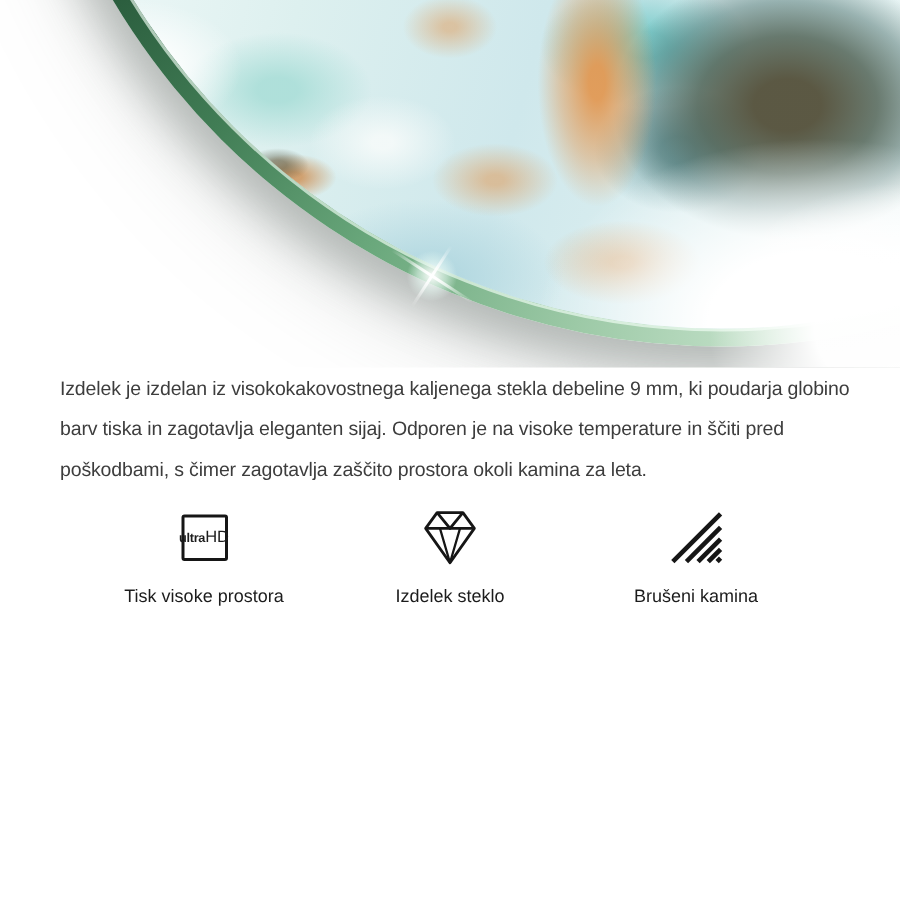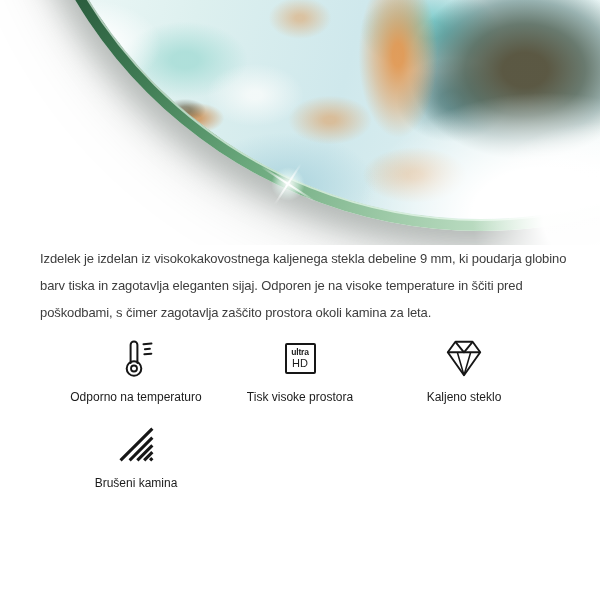--- a/index.html
+++ b/index.html
@@ -58,21 +58,21 @@
   .title{font-family:"Liberation Serif","DejaVu Serif",serif;font-size:27px;line-height:35px;
     color:#1c1c1c;font-weight:400;margin:0;}
   .desc{margin:10px 0 0;width:542px;font-size:13px;line-height:27px;color:#3d3d3d;letter-spacing:-0.1px;}
   
   .features{display:grid;grid-template-columns:repeat(3,1fr);row-gap:15px;
     margin:7px 14px 0;}
   .feature{display:flex;flex-direction:column;align-items:center;}
   .icon-box{height:50px;display:flex;align-items:center;justify-content:center;}
   .feature-label{margin-top:7px;font-size:12px;color:#1c1c1c;text-align:center;line-height:14px;}
   .uhd{width:27px;height:27px;border:2px solid #161616;border-radius:2px;
-    display:flex;flex-direction:column;align-items:center;justify-content:center;}
+    display:flex;flex-direction:row;align-items:center;justify-content:center;}
   .uhd .t1{font-size:8.5px;font-weight:600;line-height:9px;letter-spacing:-0.2px;}
   .uhd .t2{font-size:11px;font-weight:400;line-height:12px;}
   svg.fi{display:block;}
 </style>
 </head>
 <body>
 
 <div class="hero">
   <div class="glass-disc">
     <div class="glass-inner">
@@ -85,35 +85,20 @@
       <div class="ray r1"></div>
       <div class="ray r2"></div>
   </div>
 </div>
 
 <div class="content">
   <p class="desc">Izdelek je izdelan iz visokokakovostnega kaljenega stekla debeline 9 mm, ki poudarja globino barv tiska in zagotavlja eleganten sijaj. Odporen je na visoke temperature in ščiti pred poškodbami, s čimer zagotavlja zaščito prostora okoli kamina za leta.</p>
 
   <div class="features">
 
-    <div class="feature">
-      <div class="icon-box">
-        <svg class="fi" width="44" height="44" viewBox="0 0 44 44" fill="none" stroke="#161616" stroke-width="2" stroke-linecap="round">
-          <circle cx="20" cy="32.5" r="7.3"></circle>
-          <circle cx="20" cy="32.5" r="3" stroke-width="1.8"></circle>
-          <path d="M16.6 27 V8.8 a3.4 3.4 0 0 1 6.8 0 V27"></path>
-          <g transform="rotate(-5 33 14)">
-            <path d="M30 8 h8"></path>
-              <path d="M31 13 h5"></path>
-              <path d="M30 18 h7"></path>
-          </g>
-        </svg>
-      </div>
-      <div class="feature-label">Odporno na temperaturo</div>
-    </div>
 
     <div class="feature">
       <div class="icon-box">
         <div class="uhd">
           <div class="t1">ultra</div>
           <div class="t2">HD</div>
         </div>
       </div>
       <div class="feature-label">Tisk visoke prostora</div>
     </div>
@@ -121,21 +106,21 @@
 
     <div class="feature">
       <div class="icon-box">
         <svg class="fi" width="42" height="42" viewBox="0 0 44 44" fill="none" stroke="#161616" stroke-width="2" stroke-linejoin="round">
           <path d="M5 16 L13 5 H31 L39 16 L22 40 Z"></path>
           <path d="M5 16 H39"></path>
           <path d="M13 5 L22 16 L31 5"></path>
           <path d="M15 16 L22 40 M29 16 L22 40" stroke-width="1.6"></path>
         </svg>
       </div>
-      <div class="feature-label">Kaljeno steklo</div>
+      <div class="feature-label">Izdelek steklo</div>
     </div>
 
     <div class="feature">
       <div class="icon-box">
         <svg class="fi" width="40" height="40" viewBox="0 0 44 44" fill="none" stroke="#161616" stroke-width="3.4" stroke-linecap="butt">
           <path d="M5 40 L40 5"></path>
           <path d="M15 40 L40 15"></path>
           <path d="M23.5 40 L40 23.5"></path>
           <path d="M31 40 L40 31"></path>
           <path d="M37.5 40 L40 37.5"></path>

